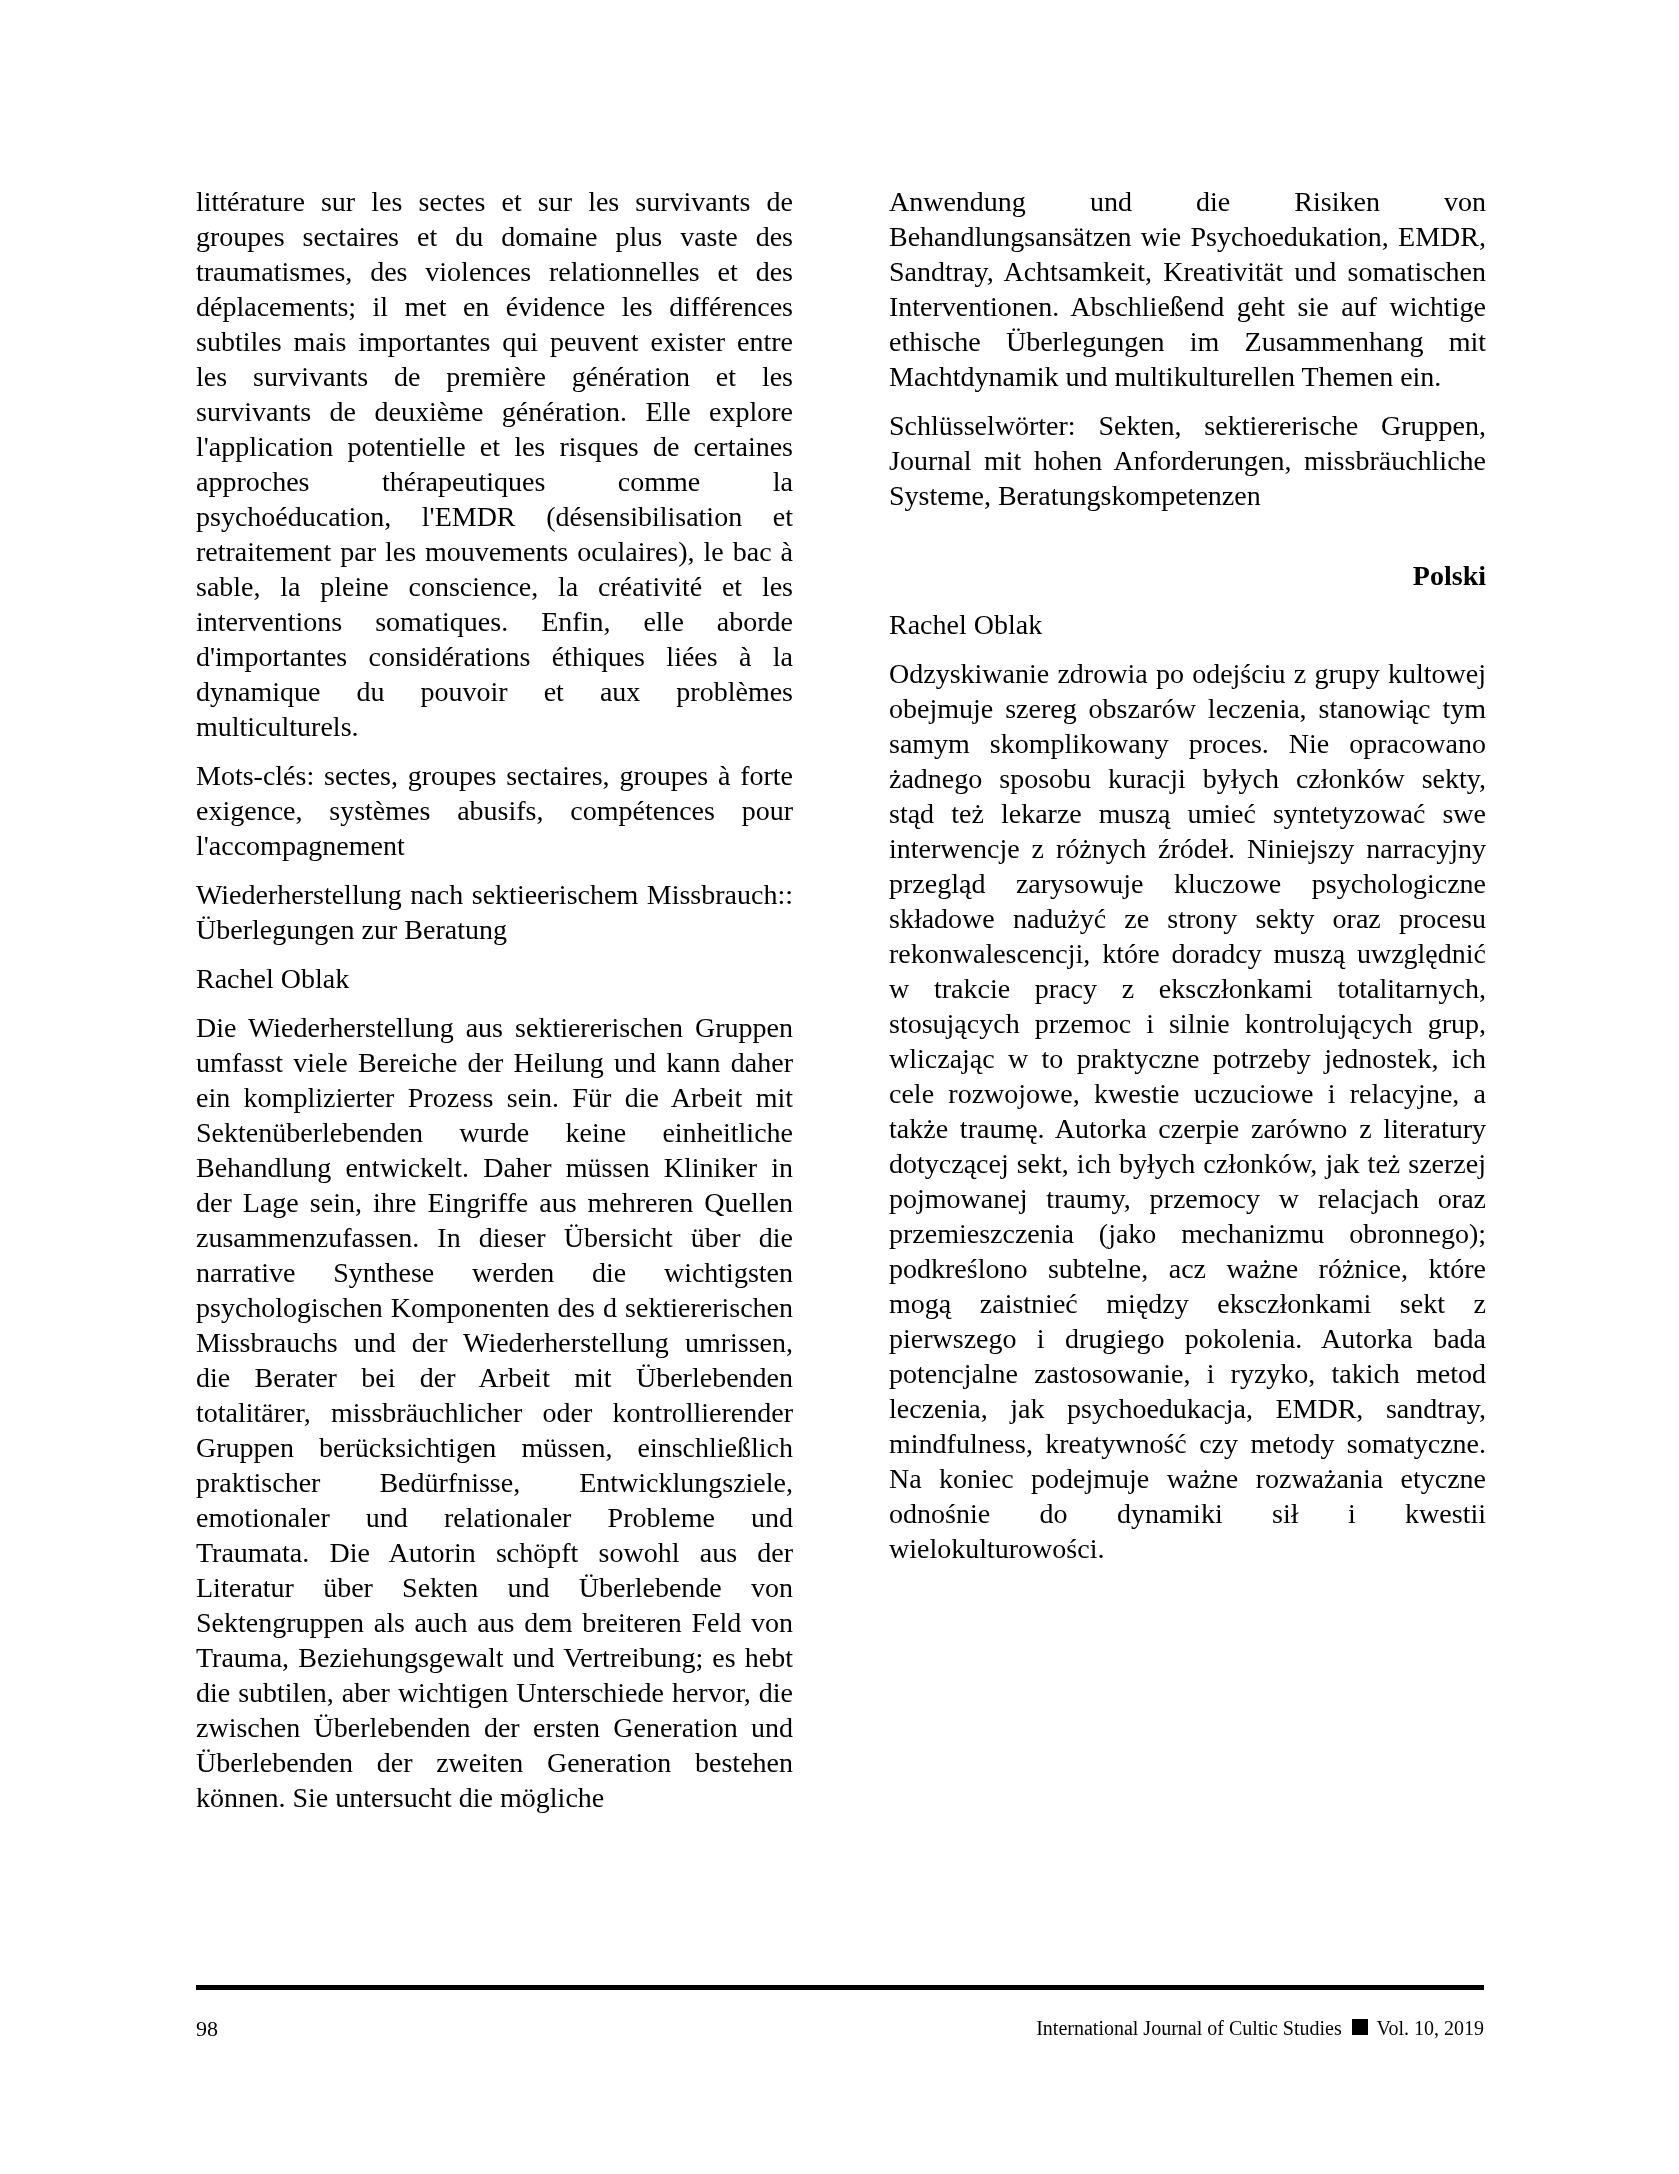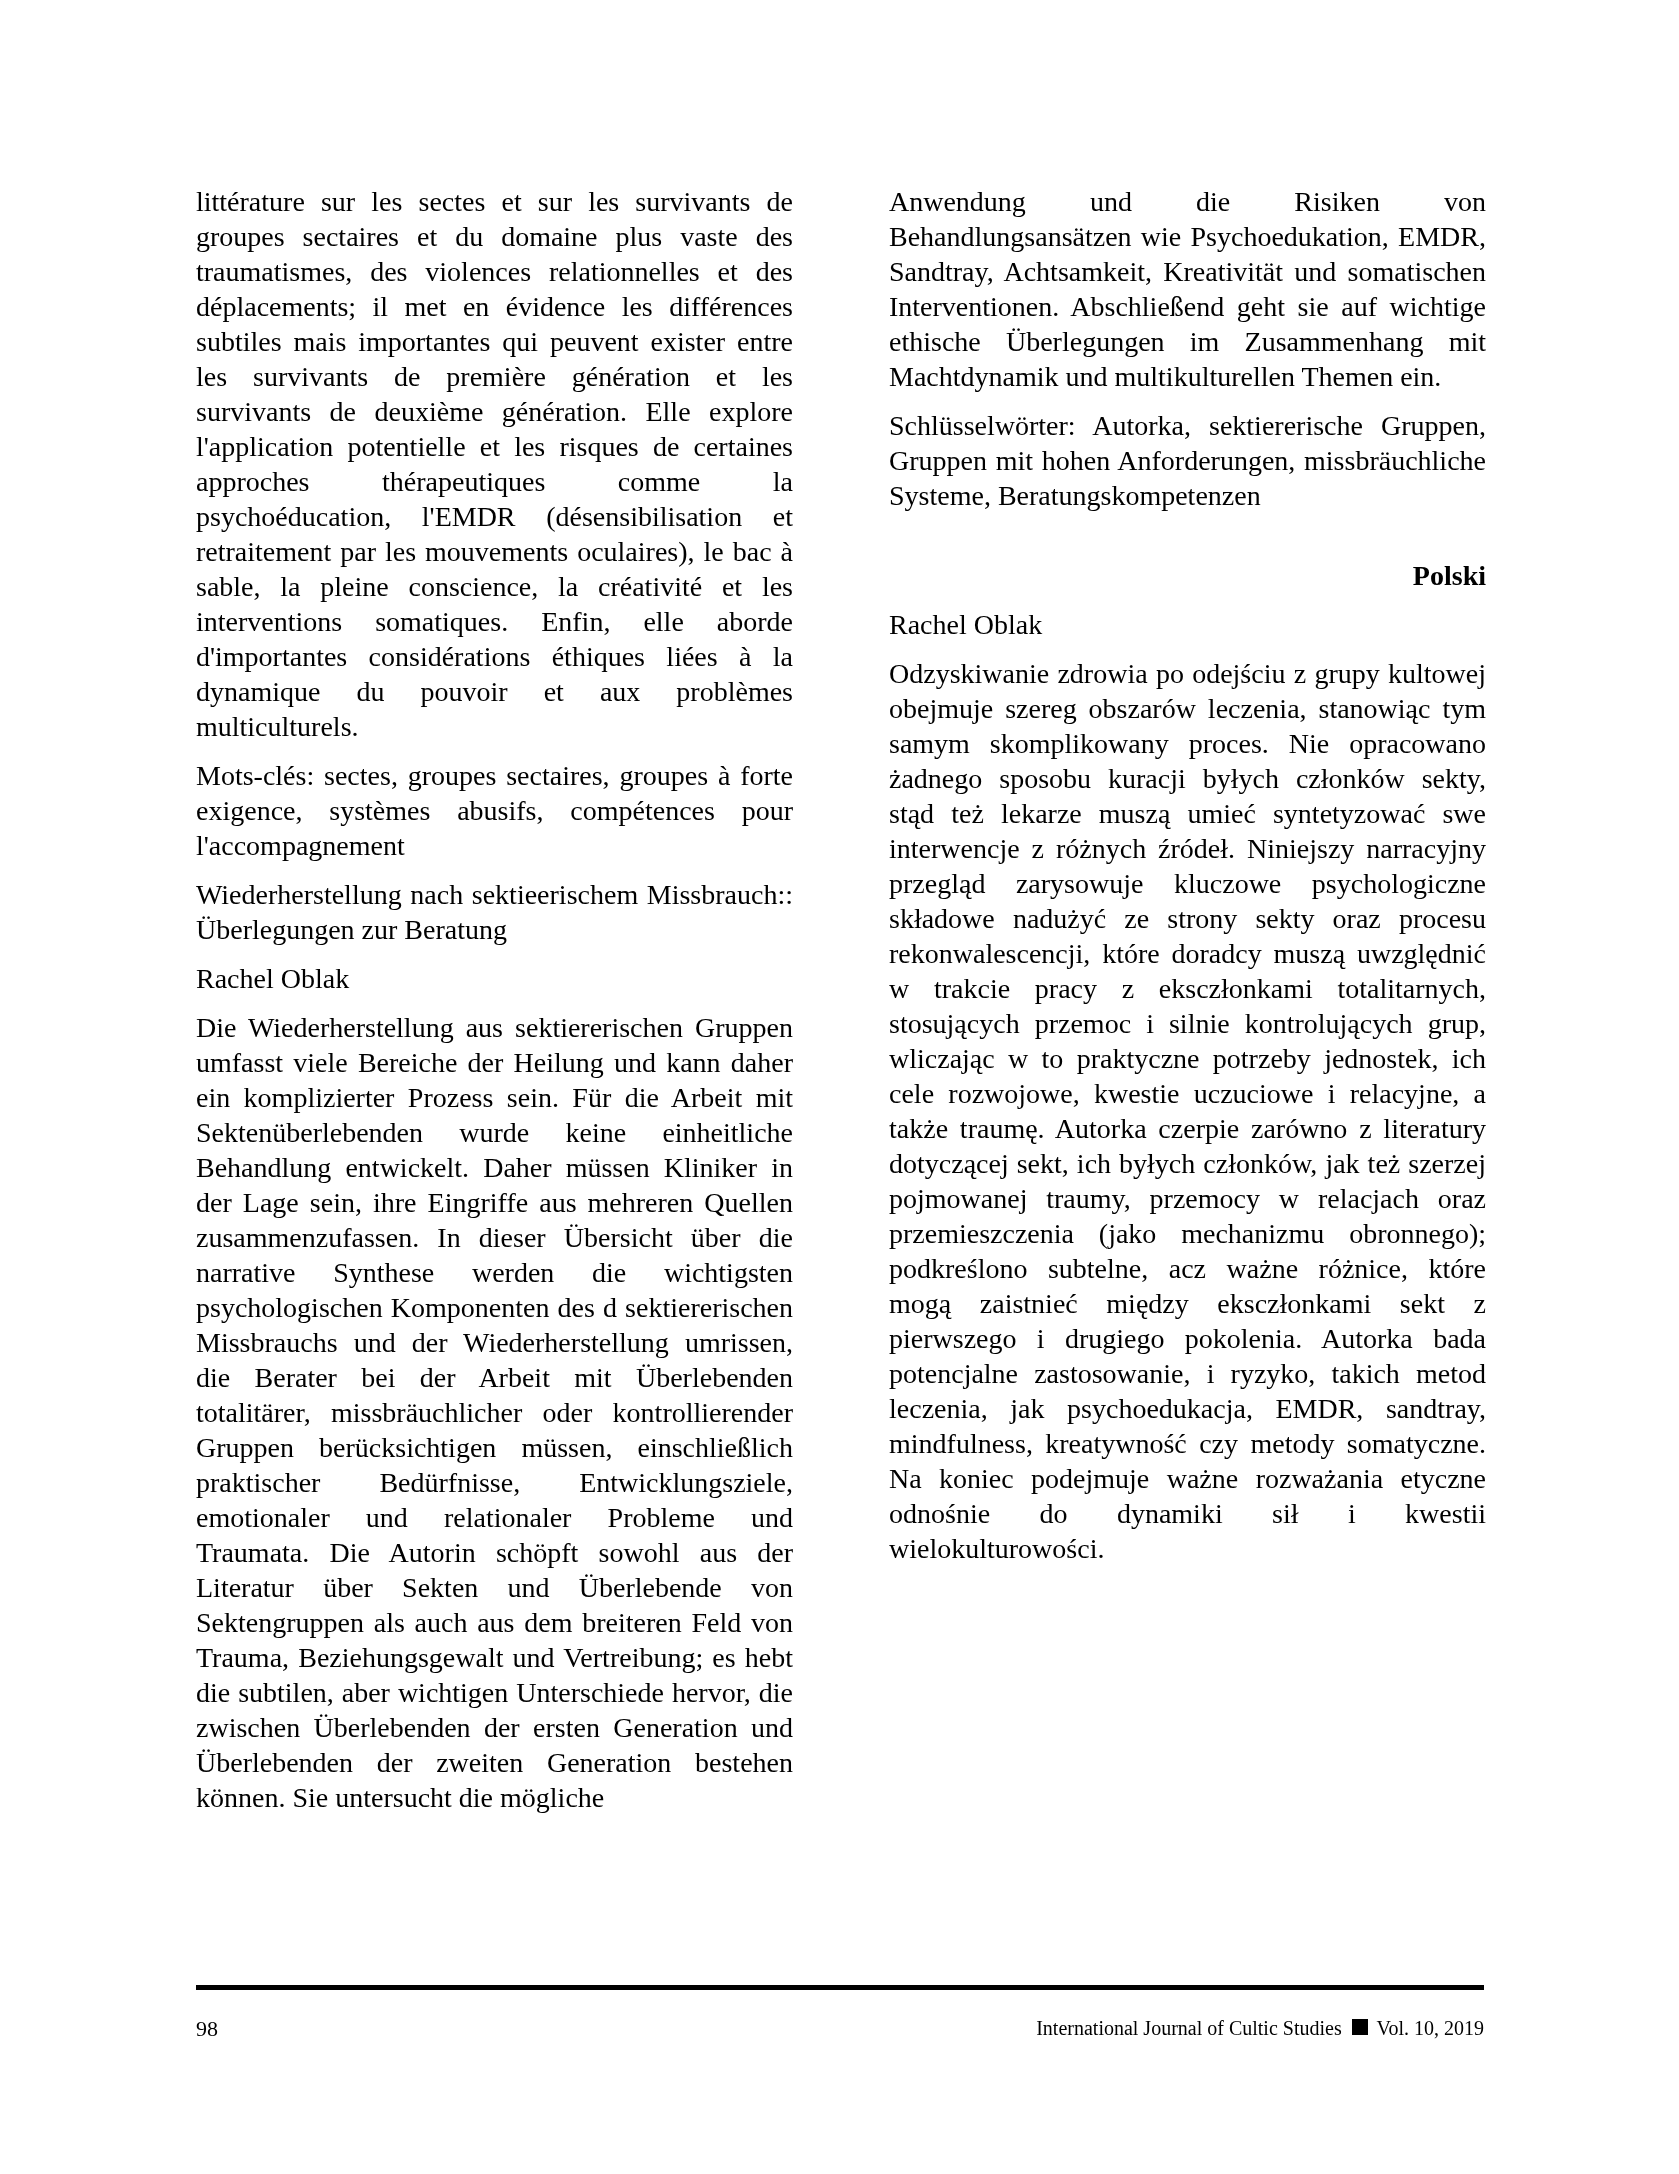--- a/index.html
+++ b/index.html
@@ -74,21 +74,21 @@
     <p>littérature sur les sectes et sur les survivants de groupes sectaires et du domaine plus vaste des traumatismes, des violences relationnelles et des déplacements; il met en évidence les différences subtiles mais importantes qui peuvent exister entre les survivants de première génération et les survivants de deuxième génération. Elle explore l'application potentielle et les risques de certaines approches thérapeutiques comme la psychoéducation, l'EMDR (désensibilisation et retraitement par les mouvements oculaires), le bac à sable, la pleine conscience, la créativité et les interventions somatiques. Enfin, elle aborde d'importantes considérations éthiques liées à la dynamique du pouvoir et aux problèmes multiculturels.</p>
     <p><span class="italic">Mots-clés:</span><span> sectes, groupes sectaires, groupes à forte exigence, systèmes abusifs, compétences pour l'accompagnement</span></p>
 
     <p>Wiederherstellung nach sektieerischem Missbrauch:: Überlegungen zur Beratung</p>
     <p>Rachel Oblak</p>
     <p>Die Wiederherstellung aus sektiererischen Gruppen umfasst viele Bereiche der Heilung und kann daher ein komplizierter Prozess sein. Für die Arbeit mit Sektenüberlebenden wurde keine einheitliche Behandlung entwickelt. Daher müssen Kliniker in der Lage sein, ihre Eingriffe aus mehreren Quellen zusammenzufassen. In dieser Übersicht über die narrative Synthese werden die wichtigsten psychologischen Komponenten des d sektiererischen Missbrauchs und der Wiederherstellung umrissen, die Berater bei der Arbeit mit Überlebenden totalitärer, missbräuchlicher oder kontrollierender Gruppen berücksichtigen müssen, einschließlich praktischer Bedürfnisse, Entwicklungsziele, emotionaler und relationaler Probleme und Traumata. Die Autorin schöpft sowohl aus der Literatur über Sekten und Überlebende von Sektengruppen als auch aus dem breiteren Feld von Trauma, Beziehungsgewalt und Vertreibung; es hebt die subtilen, aber wichtigen Unterschiede hervor, die zwischen Überlebenden der ersten Generation und Überlebenden der zweiten Generation bestehen können. Sie untersucht die mögliche</p>
   </div>
 
   <div class="col col-right">
     <p>Anwendung und die Risiken von Behandlungsansätzen wie Psychoedukation, EMDR, Sandtray, Achtsamkeit, Kreativität und somatischen Interventionen. Abschließend geht sie auf wichtige ethische Überlegungen im Zusammenhang mit Machtdynamik und multikulturellen Themen ein.</p>
-    <p>Schlüsselwörter: Autorka, sektiererische Gruppen, Gruppen mit hohen Anforderungen, missbräuchliche Systeme, Beratungskompetenzen</p>
+    <p>Schlüsselwörter: Sekten, sektiererische Gruppen, Journal mit hohen Anforderungen, missbräuchliche Systeme, Beratungskompetenzen</p>
 
     <h2>Polski</h2>
     <p>Rachel Oblak</p>
     <p>Odzyskiwanie zdrowia po odejściu z grupy kultowej obejmuje szereg obszarów leczenia, stanowiąc tym samym skomplikowany proces. Nie opracowano żadnego sposobu kuracji byłych członków sekty, stąd też lekarze muszą umieć syntetyzować swe interwencje z różnych źródeł. Niniejszy narracyjny przegląd zarysowuje kluczowe psychologiczne składowe nadużyć ze strony sekty oraz procesu rekonwalescencji, które doradcy muszą uwzględnić w trakcie pracy z eksczłonkami totalitarnych, stosujących przemoc i silnie kontrolujących grup, wliczając w to praktyczne potrzeby jednostek, ich cele rozwojowe, kwestie uczuciowe i relacyjne, a także traumę. Autorka czerpie zarówno z literatury dotyczącej sekt, ich byłych członków, jak też szerzej pojmowanej traumy, przemocy w relacjach oraz przemieszczenia (jako mechanizmu obronnego); podkreślono subtelne, acz ważne różnice, które mogą zaistnieć między eksczłonkami sekt z pierwszego i drugiego pokolenia. Autorka bada potencjalne zastosowanie, i ryzyko, takich metod leczenia, jak psychoedukacja, EMDR, sandtray, mindfulness, kreatywność czy metody somatyczne. Na koniec podejmuje ważne rozważania etyczne odnośnie do dynamiki sił i kwestii wielokulturowości.</p>
   </div>
 
   <div class="footer-rule"></div>
 
   <div class="footer-page-number">98</div>
 

